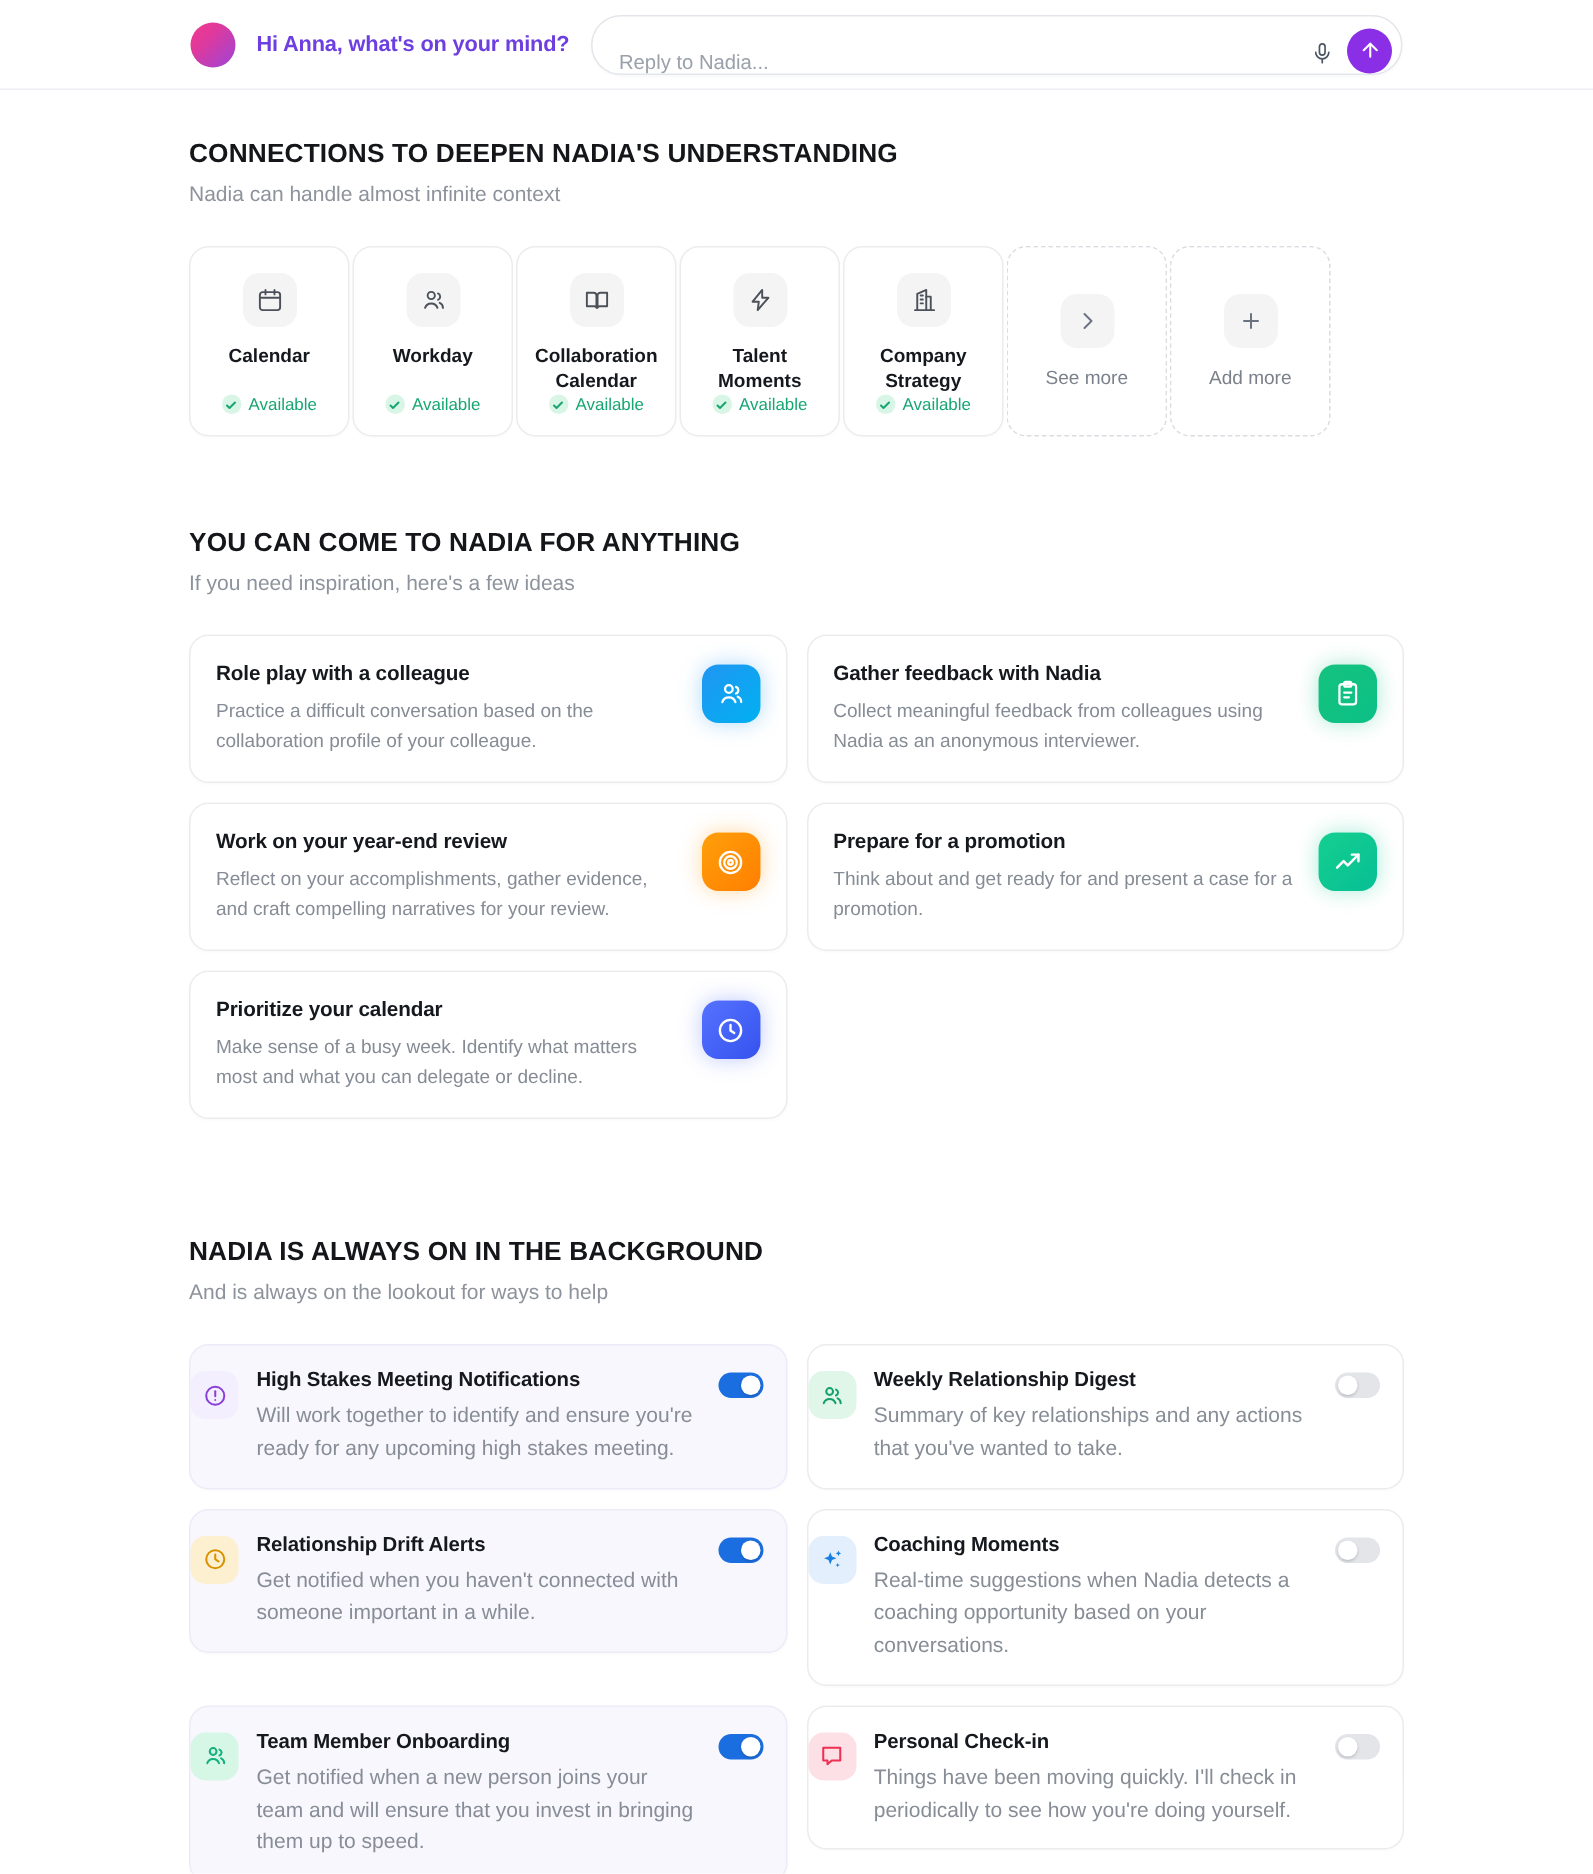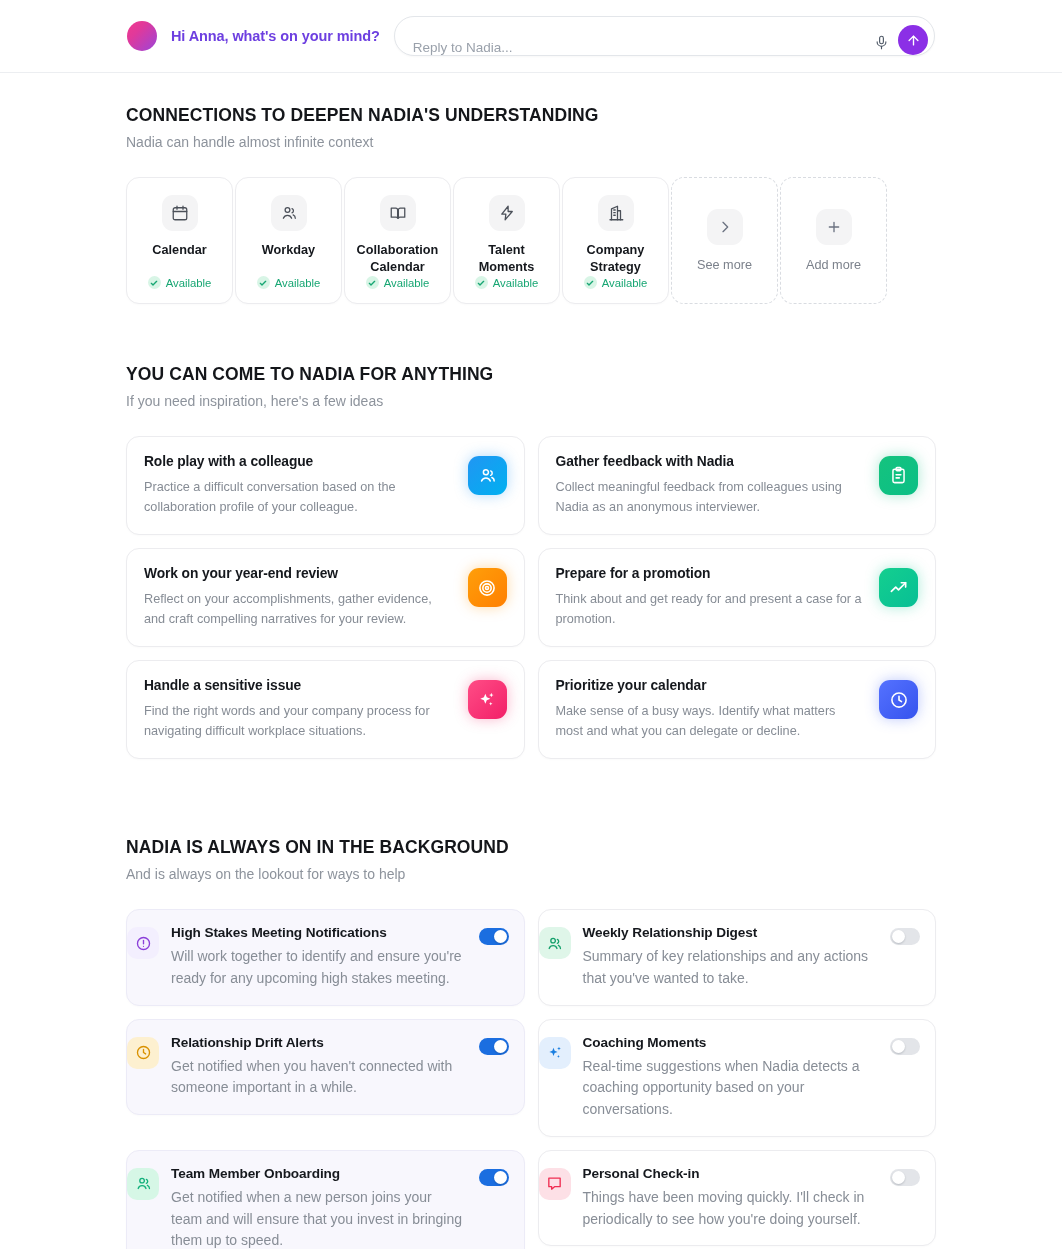--- a/index.html
+++ b/index.html
@@ -7,21 +7,21 @@
     width: 1062px;
     height: 1249px;
     background: #ffffff;
     font-family: "Liberation Sans", sans-serif;
     color: #111827;
     -webkit-font-smoothing: antialiased;
   }
 
   
   .topbar {
-    height: 73px;
+    height: 60px;
     display: flex;
     align-items: center;
     justify-content: center;
     border-bottom: 1px solid #eceef1;
     background: #fff;
     position: relative;
   }
   .topbar-inner {
     display: flex;
     align-items: center;
@@ -476,38 +476,25 @@
           <div class="idea-desc">Think about and get ready for and present a case for a promotion.</div>
         </div>
         <div class="idea-icon" style="background:linear-gradient(135deg,#14cf8f,#07bf95);box-shadow:0 0 14px rgba(16,200,145,0.35)">
           <svg width="19" height="19" viewBox="0 0 24 24" fill="none" stroke="#fff" stroke-width="2.1" stroke-linecap="round" stroke-linejoin="round">
             <path d="M3 17l5.5-5.5 3.5 3.5L21 6"></path>
               <path d="M15.5 6H21v5.5"></path>
           </svg>
         </div>
       </div>
 
-      <div class="idea-card">
-        <div class="idea-text">
-          <div class="idea-title">Handle a sensitive issue</div>
-          <div class="idea-desc">Find the right words and your company process for navigating difficult workplace situations.</div>
-        </div>
-        <div class="idea-icon" style="background:linear-gradient(135deg,#ff4d86,#f21f68);box-shadow:0 0 14px rgba(242,45,110,0.35)">
-          <svg width="20" height="20" viewBox="0 0 24 24" fill="#fff">
-            <path d="M10 4.5l1.7 4.3 4.3 1.7-4.3 1.7L10 16.5l-1.7-4.3L4 10.5l4.3-1.7z"></path>
-            <path d="M17.2 3.3l.75 1.95 1.95.75-1.95.75-.75 1.95-.75-1.95-1.95-.75 1.95-.75z"></path>
-            <path d="M16.5 14.5l.6 1.5 1.5.6-1.5.6-.6 1.5-.6-1.5-1.5-.6 1.5-.6z"></path>
-          </svg>
-        </div>
-      </div>
 
       <div class="idea-card">
         <div class="idea-text">
           <div class="idea-title">Prioritize your calendar</div>
-          <div class="idea-desc">Make sense of a busy ways. Identify what matters most and what you can delegate or decline.</div>
+          <div class="idea-desc">Make sense of a busy week. Identify what matters most and what you can delegate or decline.</div>
         </div>
         <div class="idea-icon" style="background:linear-gradient(135deg,#5572ff,#3553ee);box-shadow:0 0 14px rgba(70,100,245,0.35)">
           <svg width="20" height="20" viewBox="0 0 24 24" fill="none" stroke="#fff" stroke-width="1.9" stroke-linecap="round">
             <circle cx="12" cy="12" r="8.5"></circle>
               <path d="M12 7.5V12l3 2"></path>
           </svg>
         </div>
       </div>
 
     </div>

